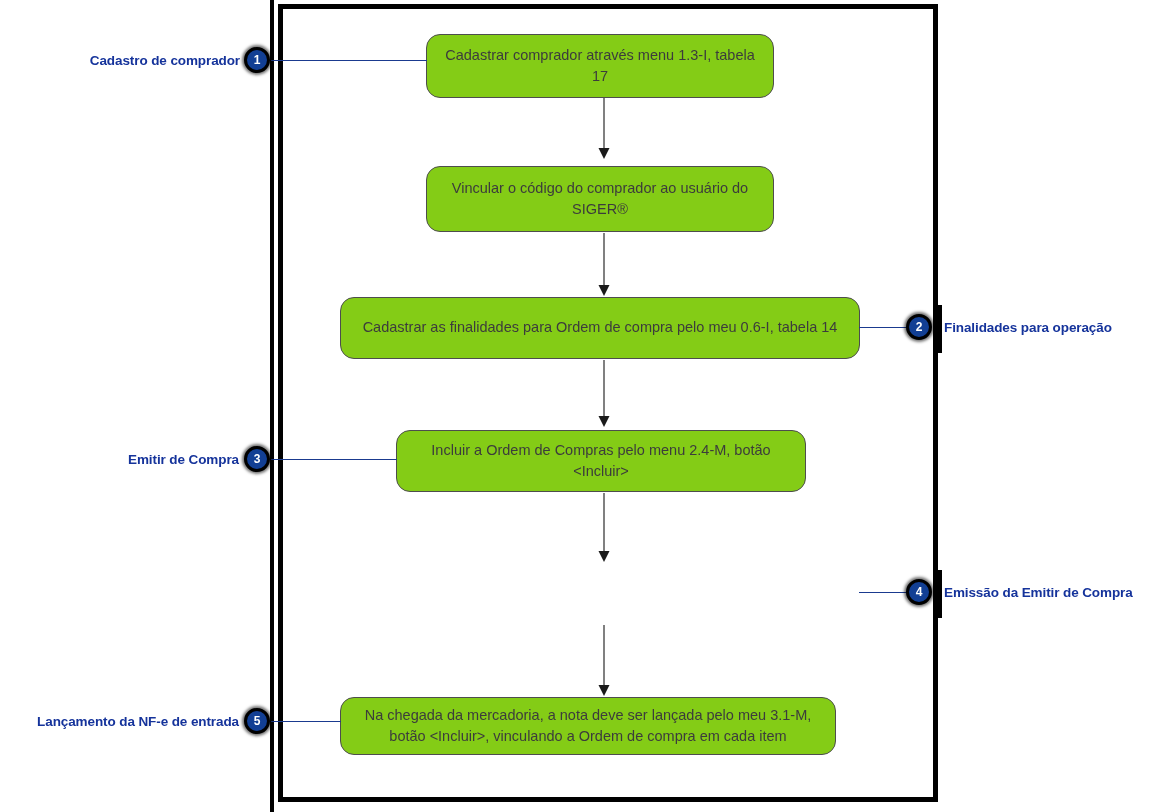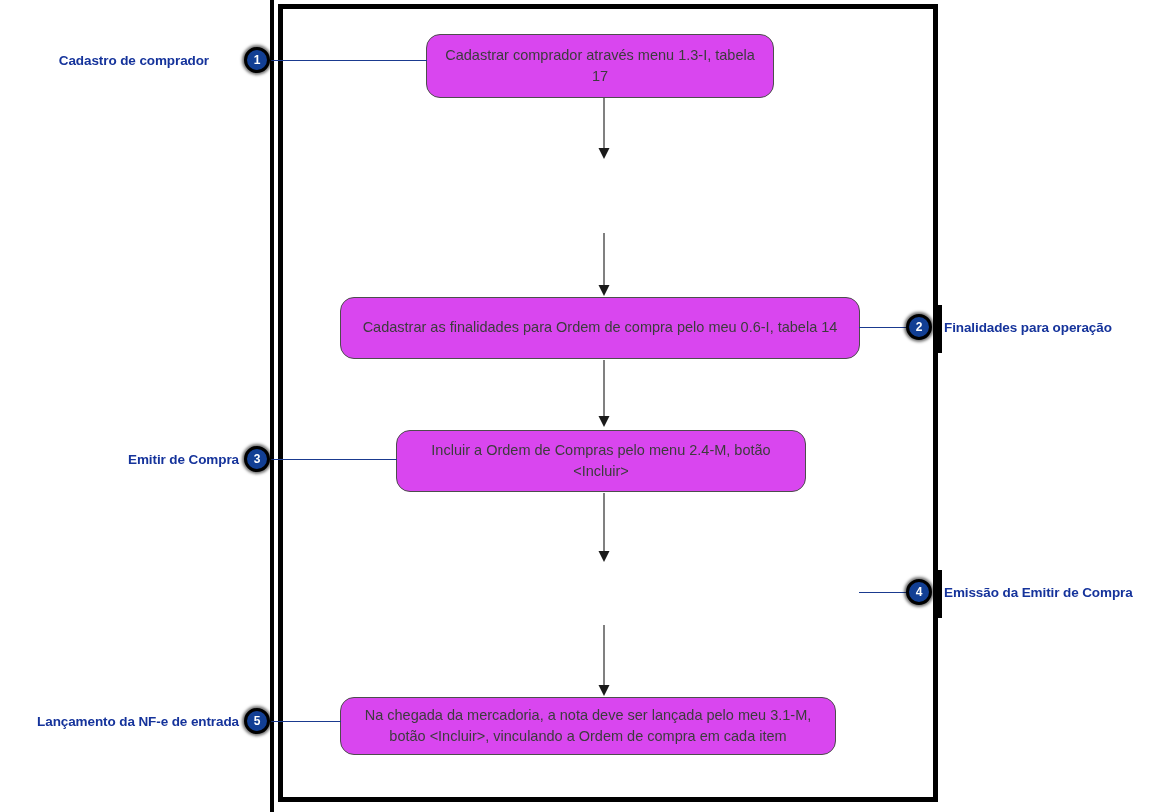--- a/index.html
+++ b/index.html
@@ -35,21 +35,21 @@
     width: 4px;
     background: #000000;
   }
 
   
   .node {
     position: absolute;
     box-sizing: border-box;
     border: 1.4px solid #4d4d4d;
     border-radius: 14px;
-    background: #d946ef;
+    background: #84cc16;
     display: flex;
     align-items: center;
     justify-content: center;
     text-align: center;
     color: #3c3c3c;
     font-size: 14.5px;
     line-height: 1.45;
     padding: 4px 14px;
     white-space: pre-line;
   }
@@ -142,31 +142,32 @@
 
   <div class="flow" style="left:597px; top:625px; height:72px;">
     <svg width="14" height="72" viewBox="0 0 14 72">
       <line x1="7" y1="0" x2="7" y2="62" stroke="#808080" stroke-width="2"></line>
       <polygon points="1.5,60 12.5,60 7,71" fill="#1a1a1a"></polygon>
     </svg>
   </div>
 
   <div class="node" style="left:426px; top:34px; width:348px; height:64px;">Cadastrar comprador através menu 1.3-I, tabela 17</div>
 
+  <div class="node" style="left:426px; top:166px; width:348px; height:66px;">Vincular o código do comprador ao usuário do SIGER®</div>
 
   <div class="node" style="left:340px; top:297px; width:520px; height:62px;">Cadastrar as finalidades para Ordem de compra pelo meu 0.6-I, tabela 14</div>
 
   <div class="node" style="left:396px; top:430px; width:410px; height:62px;">Incluir a Ordem de Compras pelo menu 2.4-M, botão &lt;Incluir&gt;</div>
 
 
   <div class="node" style="left:340px; top:697px; width:496px; height:58px;">Na chegada da mercadoria, a nota deve ser lançada pelo meu 3.1-M, botão &lt;Incluir&gt;, vinculando a Ordem de compra em cada item</div>
 
   <div class="leader" style="left:271px; top:60px; width:156px;"></div>
   <div class="badge" style="left:244px; top:47px;">1</div>
-  <div class="caption left" style="right:956px; top:54px;">Cadastro de comprador</div>
+  <div class="caption left" style="right:925px; top:54px;">Cadastro de comprador</div>
 
   <div class="leader" style="left:859px; top:327px; width:52px;"></div>
   <div class="badge" style="left:906px; top:314px;">2</div>
   <div class="caption right" style="left:944px; top:321px;">Finalidades para operação</div>
 
   <div class="leader" style="left:271px; top:459px; width:126px;"></div>
   <div class="badge" style="left:244px; top:446px;">3</div>
   <div class="caption left" style="right:926px; top:453px;">Emitir de Compra</div>
 
   <div class="leader" style="left:859px; top:592px; width:52px;"></div>

